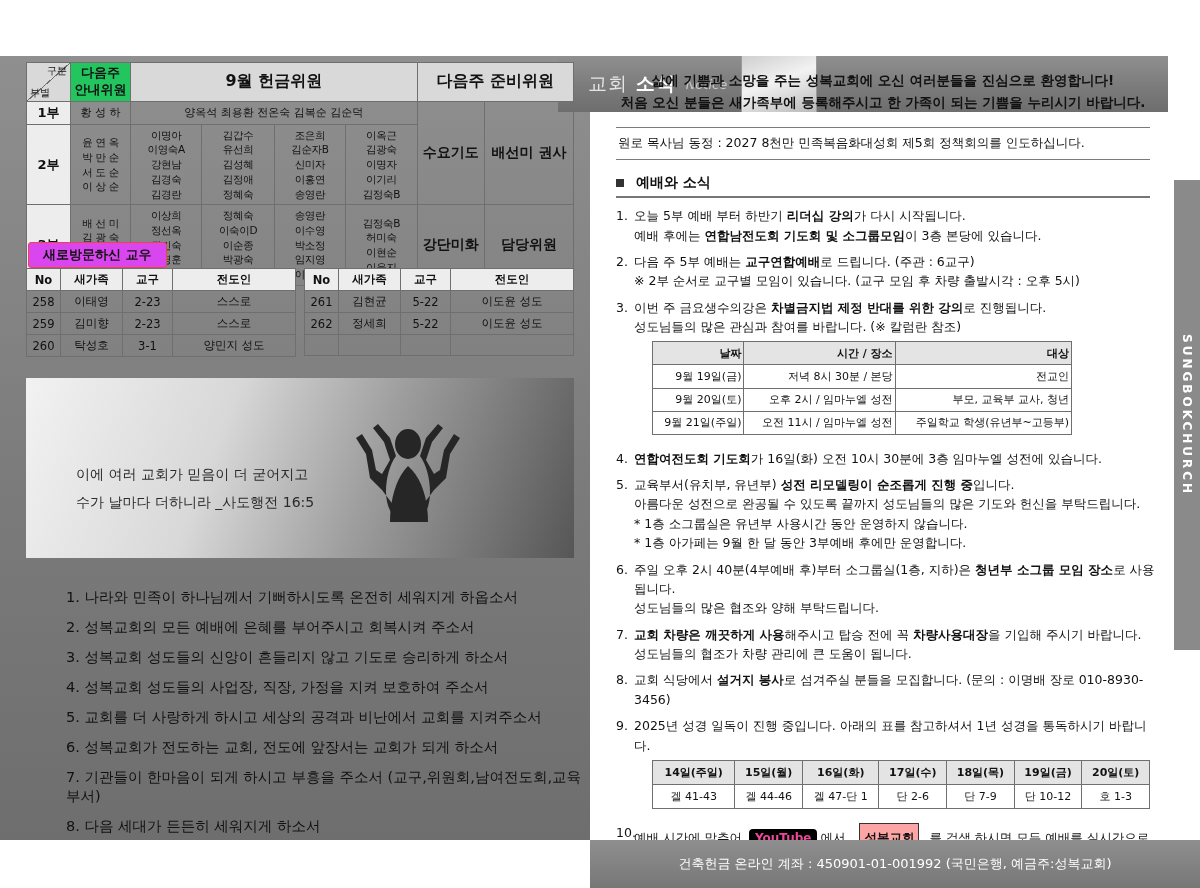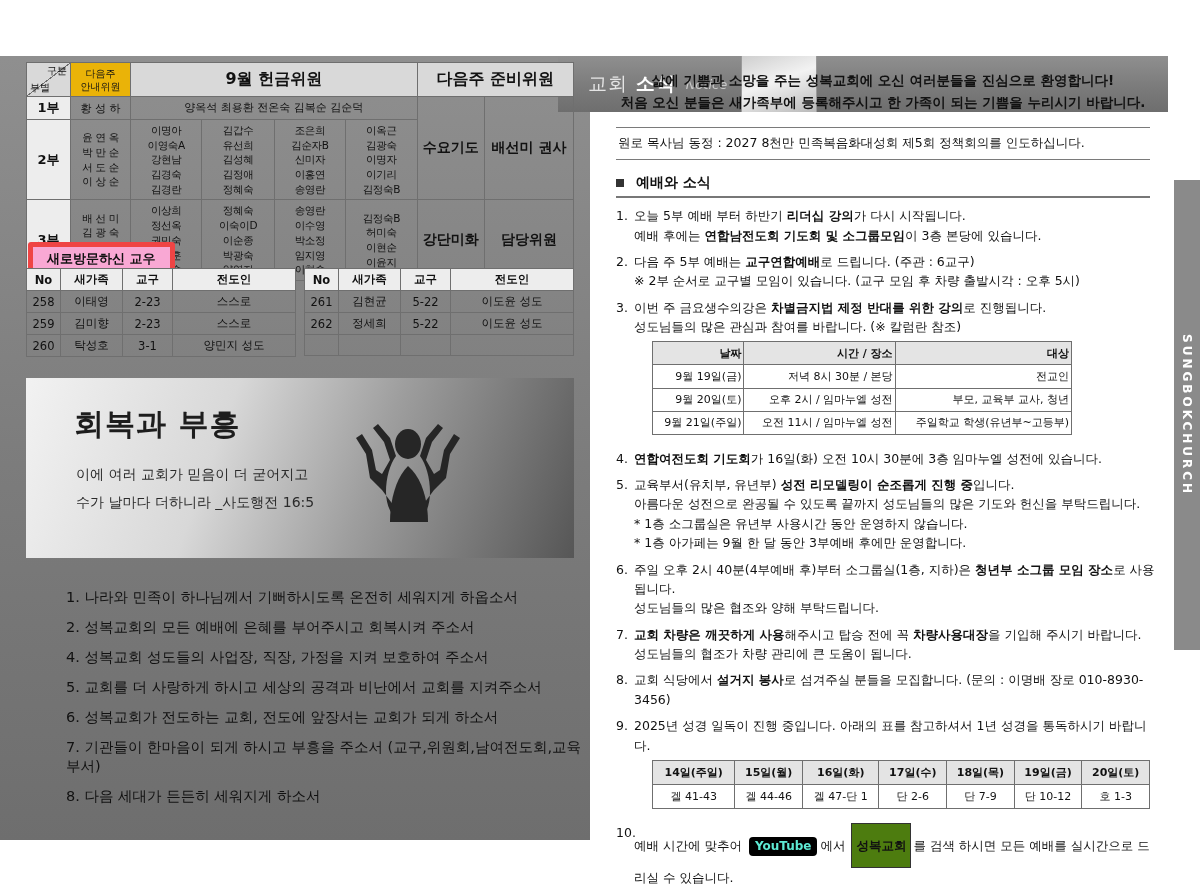--- a/index.html
+++ b/index.html
@@ -71,27 +71,27 @@
   .tbl1 .narrow { font-size:10.5px; line-height:1.4; letter-spacing:-0.3px;}
   .diag {
     position:relative; height:34px; width:44px; background:#d9d9d9; padding:0;margin-top:12px;
   }
   .diag .a { position:absolute; right:3px; top:1px; font-size:10px; }
   .diag .b { position:absolute; left:3px; bottom:1px; font-size:10px; }
   .diag .line {
     position:absolute; left:0; top:0; width:100%; height:100%;
     background:linear-gradient(to bottom right, transparent calc(50% - 0.5px), #6f6f6f calc(50% - 0.5px), #6f6f6f calc(50% + 0.5px), transparent calc(50% + 0.5px));
   }
-  .nextw { background:#eab308; font-weight:normal; font-size:10px; line-height:1.3; width:60px;}
+  .nextw { background:#22c55e; font-weight:bold; font-size:13px; line-height:1.3; width:60px;}
   .prep { font-size:14px; font-weight:bold; }
 
   
   .nv-title {
     position:absolute; left:28px; top:186px;
-    background:#f9a8d4; border:5px solid #ef4444; border-radius:3px;
+    background:#d946ef; border:1px solid #ef4444; border-radius:3px;
     padding:3px 14px; font-size:13px; font-weight:bold;
   }
   .tbl2 { position:absolute; left:26px; top:212px; width:270px; font-size:11.5px; }
   .tbl3 { position:absolute; left:304px; top:212px; width:270px; font-size:11.5px; }
   .tbl2 td, .tbl2 th, .tbl3 td, .tbl3 th { border:1px solid #6f6f6f; text-align:center; padding:3px 2px; }
   .tbl2 th, .tbl3 th { background:#ededed; font-weight:bold; }
 
   
   .verse {
     position:absolute; left:26px; top:322px; width:548px; height:180px;
@@ -135,25 +135,25 @@
   .notices .body { flex:1; }
   .notices b { font-weight:bold; }
   .sub { display:block; }
   .tbl-sched { width:420px; margin:5px 0 7px 18px; font-size:11px; }
   .tbl-sched td, .tbl-sched th { border:1px solid #6f6f6f; text-align:right; padding:2.5px 2px; }
   .tbl-sched th { background:#e4e4e4; font-weight:bold; }
   .tbl-bible { width:498px; margin:5px 0 7px 18px; font-size:11px; }
   .tbl-bible td, .tbl-bible th { border:1px solid #6f6f6f; text-align:center; padding:3px 1px; }
   .tbl-bible th { background:#e4e4e4; font-weight:bold; }
   .yt {
-    display:inline-block; background:#000; color:#5eead4; font-weight:bold;
+    display:inline-block; background:#000; color:#ec4899; font-weight:bold;
     border-radius:4px; padding:0 6px; font-size:12px; margin:0 3px;
   }
   .box-btn {
-    display:inline-block; border:1px solid #333; background:#4d7c0f; padding:12px 4px; margin:0 2px; font-weight:bold;
+    display:inline-block; border:1px solid #333; background:#fca5a5; padding:4px 4px; margin:0 10px; font-weight:bold;
   }
   .box-dark {
     display:inline-block; background:#2b2b2b; color:#fff; padding:0 5px; margin:0 2px; font-weight:bold;
   }
 </style>
 </head>
 <body>
 
 <div class="page">
 
@@ -279,28 +279,28 @@
     </tbody>
       </table>
 
     <div class="verse">
       <svg class="arms" viewBox="0 0 150 120">
         <path d="M74 118 C62 118 54 104 54 88 C54 74 58 60 64 52 L58 34 L46 20 L41 24 L52 38 L58 56 L50 70 L44 66 L40 46 L30 30 L24 34 L34 50 L38 74 L50 86 Z" fill="#262626"></path>
         <path d="M78 118 C92 118 98 104 98 88 C98 74 94 60 88 52 L94 34 L106 20 L111 24 L100 38 L94 56 L102 70 L108 66 L112 46 L122 30 L128 34 L118 50 L114 74 L102 86 Z" fill="#262626"></path>
         <ellipse cx="76" cy="40" rx="13" ry="15" fill="#262626"></ellipse>
         <path d="M58 118 C58 96 64 74 76 62 C90 74 96 96 96 118 Z" fill="#262626"></path>
       </svg>
-      <h2>회복과 부흥</h2>
       <p class="l1">이에 여러 교회가 믿음이 더 굳어지고</p>
       <p class="l2">수가 날마다 더하니라  _사도행전 16:5</p>
     </div>
 
     <ul class="prayers">
       <li>1. 나라와 민족이 하나님께서 기뻐하시도록 온전히 세워지게 하옵소서</li>
       <li>2. 성복교회의 모든 예배에 은혜를 부어주시고 회복시켜 주소서</li>
+      <li>3. 성복교회 성도들의 신앙이 흔들리지 않고 기도로 승리하게 하소서</li>
       <li>4. 성복교회 성도들의 사업장, 직장, 가정을 지켜 보호하여 주소서</li>
       <li>5. 교회를 더 사랑하게 하시고 세상의 공격과 비난에서 교회를 지켜주소서</li>
       <li>6. 성복교회가 전도하는 교회, 전도에 앞장서는 교회가 되게 하소서</li>
       <li>7. 기관들이 한마음이 되게 하시고 부흥을 주소서 (교구,위원회,남여전도회,교육부서)</li>
       <li>8. 다음 세대가 든든히 세워지게 하소서</li>
     </ul>
   </div>
 
   <div class="right">
     <div class="welcome">
@@ -445,14 +445,15 @@
             <span class="box-dark">구독</span>과
             <span class="box-dark">청취</span>가 신앙 성숙과 교회 홍보 그리고 복음 전파에 많은 도움이 됩니다.
           </span>
         </span>
       </div>
 
     </div>
   </div>
 
   <div class="footer-left"></div>
+  <div class="footer">건축헌금 온라인 계좌 : 450901-01-001992 (국민은행, 예금주:성복교회)</div>
 
 </div>
 
 </body></html>

